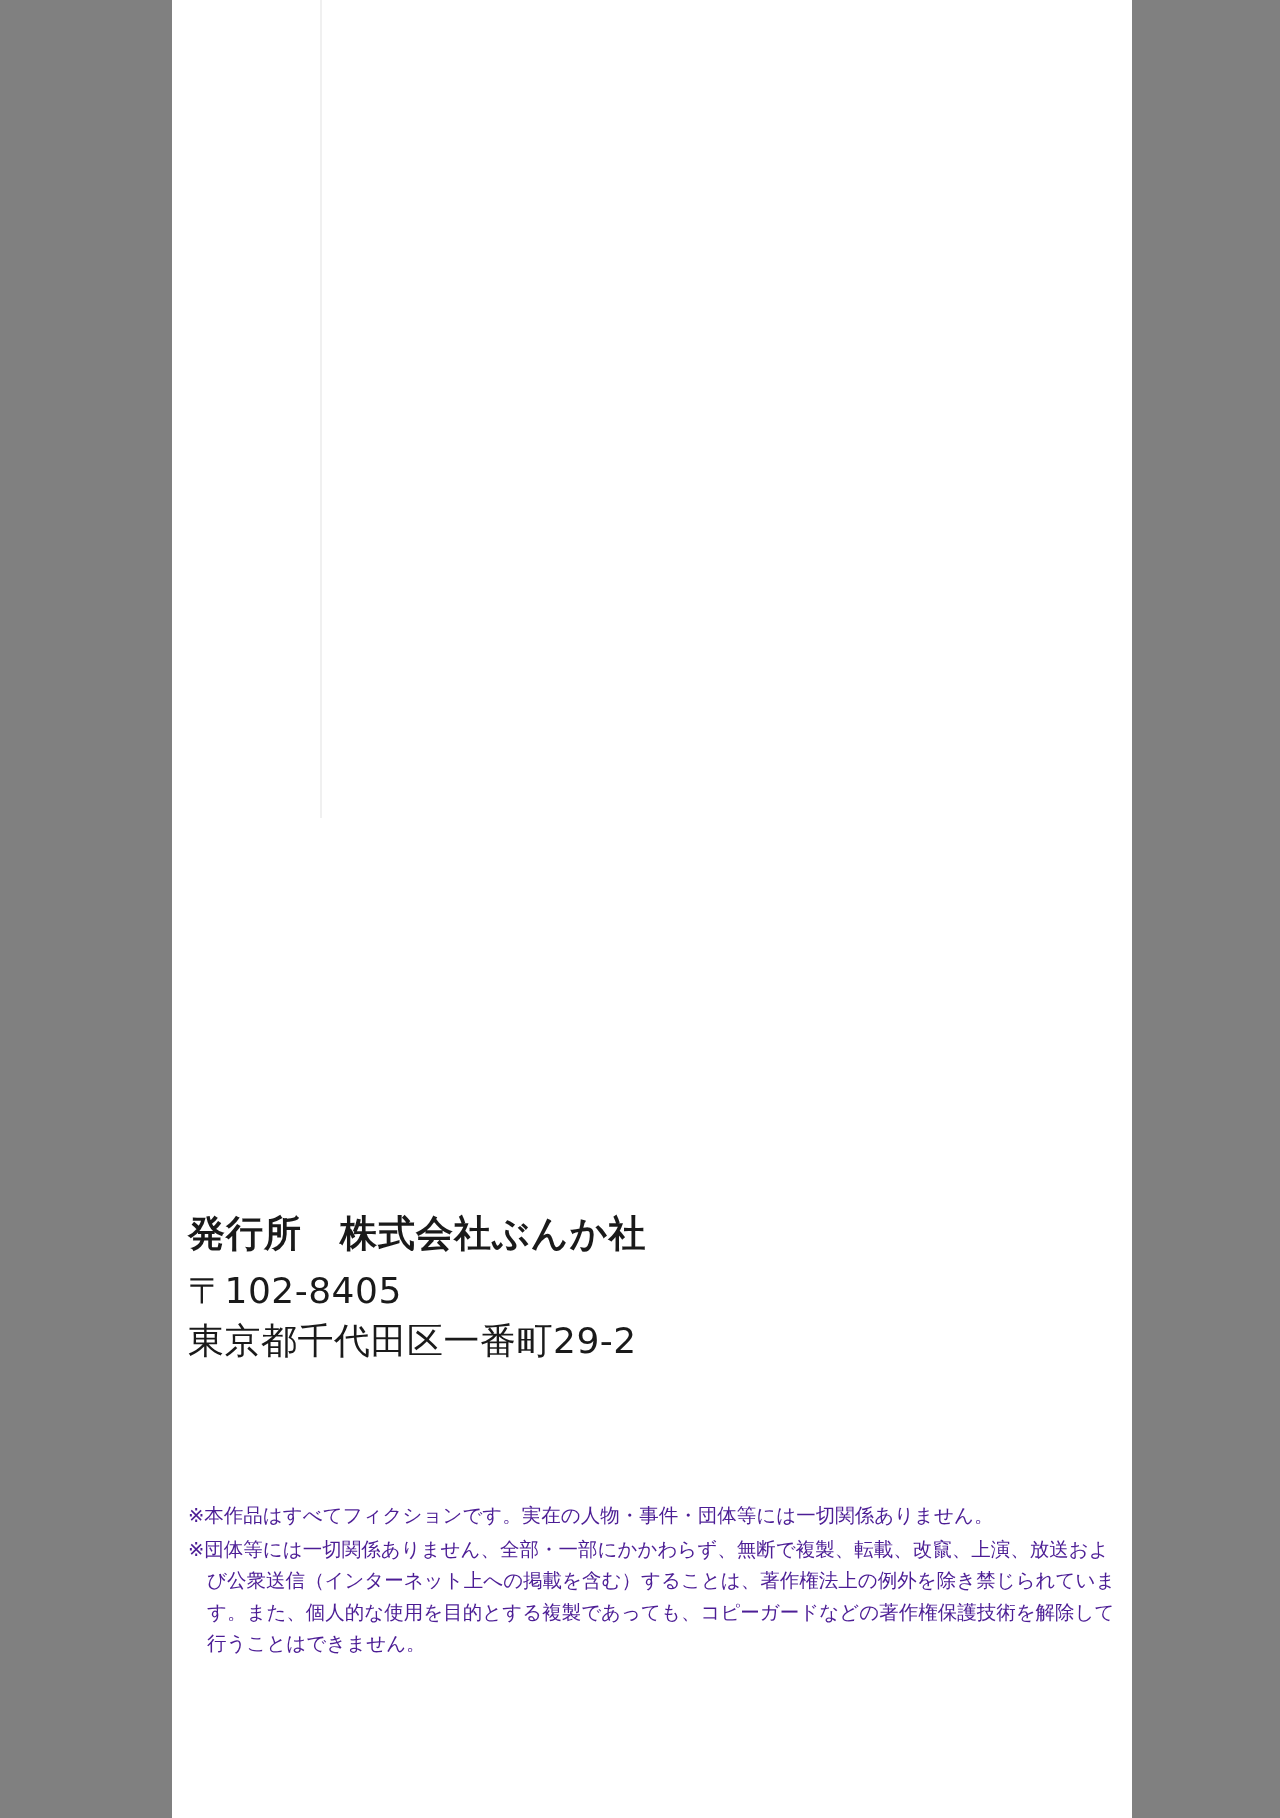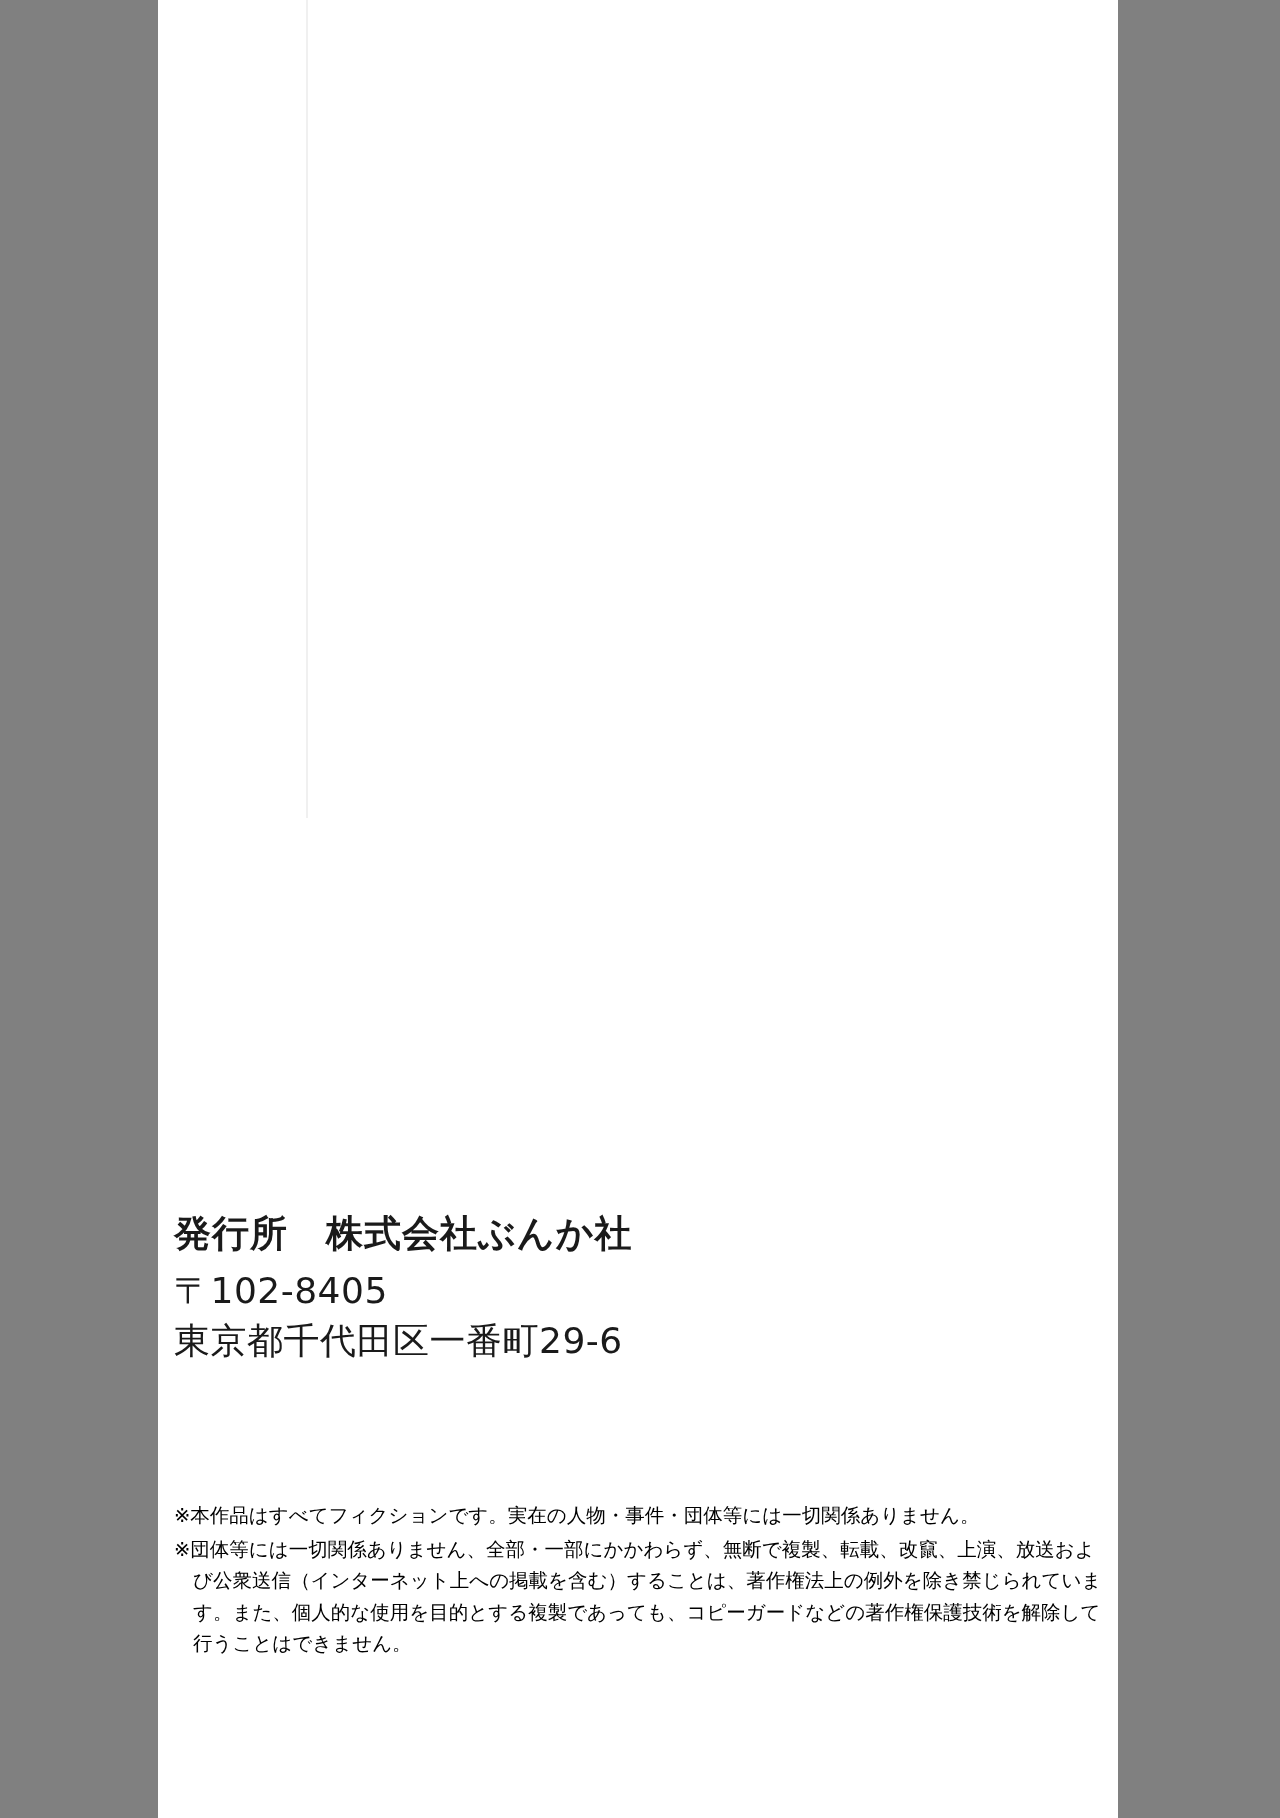--- a/index.html
+++ b/index.html
@@ -13,21 +13,21 @@
     position: relative;
     font-family: "DejaVu Sans", "Liberation Sans", sans-serif;
   }
   .viewer {
     position: absolute;
     inset: 0;
     background: #808080;
   }
   .page {
     position: absolute;
-    left: 158px;
+    left: 172px;
     top: 0;
     width: 960px;
     height: 1818px;
     background: #ffffff;
   }
   .colophon {
     position: absolute;
     left: 16px;
     top: 1212px;
     width: 930px;
@@ -47,21 +47,21 @@
     line-height: 1.38;
     letter-spacing: 0.5px;
     white-space: pre;
   }
   .notes {
     position: absolute;
     left: 16px;
     top: 1500px;
     width: 930px;
     font-size: 19.5px;
-    color: #000000;
+    color: #4c1d95;
     line-height: 1.62;
   }
   .note {
     margin: 0 0 2px 0;
     white-space: pre-wrap;
     text-indent: 0;
   }
   .note-indent {
     padding-left: 19px;
     text-indent: -19px;
@@ -80,21 +80,21 @@
 
 <div class="viewer">
 
   <div class="page">
 
     <div class="gutter-mark"></div>
 
     <div class="colophon">
       <div class="publisher-line">発行所　株式会社ぶんか社</div>
       <div class="addr-line">〒102-8405</div>
-      <div class="addr-line">東京都千代田区一番町29-6</div>
+      <div class="addr-line">東京都千代田区一番町29-2</div>
     </div>
 
     <div class="notes">
       <p class="note">※本作品はすべてフィクションです。実在の人物・事件・団体等には一切関係ありません。</p>
       <p class="note note-indent">※団体等には一切関係ありません、全部・一部にかかわらず、無断で複製、転載、改竄、上演、放送および公衆送信（インターネット上への掲載を含む）することは、著作権法上の例外を除き禁じられています。また、個人的な使用を目的とする複製であっても、コピーガードなどの著作権保護技術を解除して行うことはできません。</p>
     </div>
 
   </div>
 </div>
 

